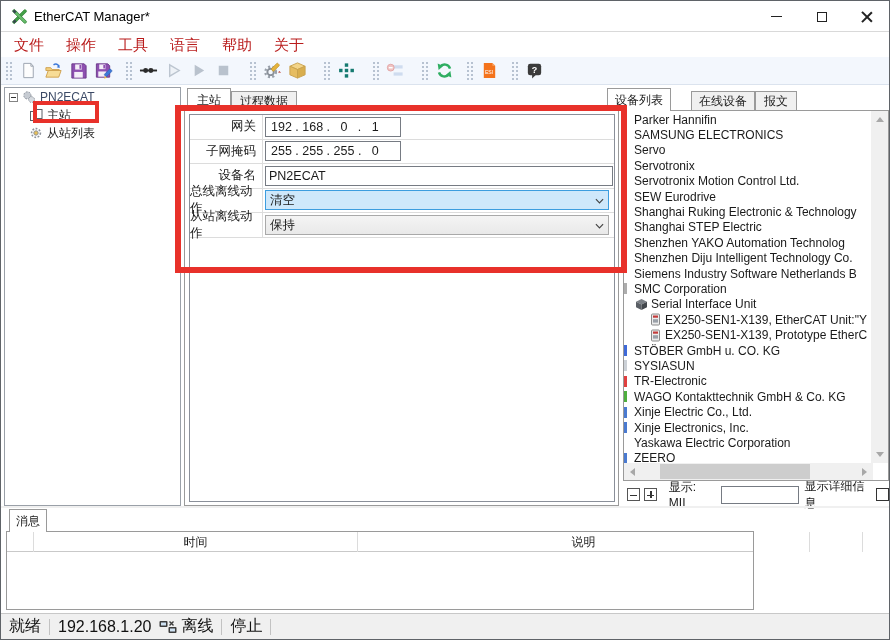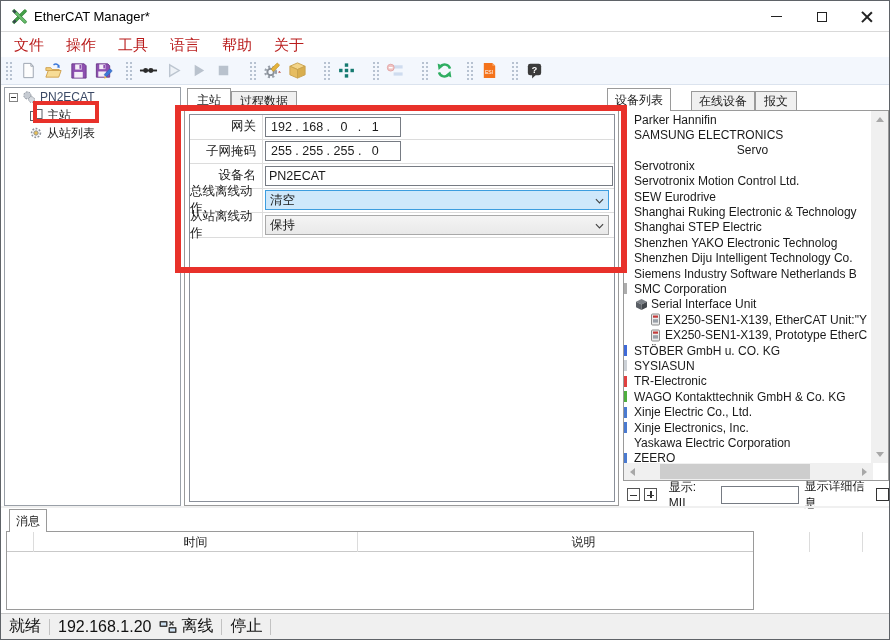--- a/index.html
+++ b/index.html
@@ -315,40 +315,40 @@
   <div class="tab inactive" style="left:754px;top:90px;width:42px;height:20px;line-height:19px;">报文</div>
 
   <div class="right-body">
     <div class="dev-list">
         <div class="dev-row" style="padding-left: 10px;">
           <span>Parker Hannifin</span>
         </div>
         <div class="dev-row" style="padding-left: 10px;">
           <span>SAMSUNG ELECTRONICS</span>
         </div>
-        <div class="dev-row" style="padding-left: 10px; justify-content: center;">
+        <div class="dev-row" style="padding-left: 10px;">
           <span>Servo</span>
         </div>
         <div class="dev-row" style="padding-left: 10px;">
           <span>Servotronix</span>
         </div>
         <div class="dev-row" style="padding-left: 10px;">
           <span>Servotronix Motion Control Ltd.</span>
         </div>
         <div class="dev-row" style="padding-left: 10px;">
           <span>SEW Eurodrive</span>
         </div>
         <div class="dev-row" style="padding-left: 10px;">
           <span>Shanghai Ruking Electronic &amp; Technology</span>
         </div>
         <div class="dev-row" style="padding-left: 10px;">
           <span>Shanghai STEP Electric</span>
         </div>
         <div class="dev-row" style="padding-left: 10px;">
-          <span>Shenzhen YAKO Electronic Technolog</span>
+          <span>Shenzhen YAKO Automation Technolog</span>
         </div>
         <div class="dev-row" style="padding-left: 10px;">
           <span>Shenzhen Diju Intelligent Technology Co.</span>
         </div>
         <div class="dev-row" style="padding-left: 10px;">
           <span>Siemens Industry Software Netherlands B</span>
         </div>
         <div class="dev-row">
           <span class="dev-mark" style="background: rgb(173, 173, 173);"></span>
           <span>SMC Corporation</span>

